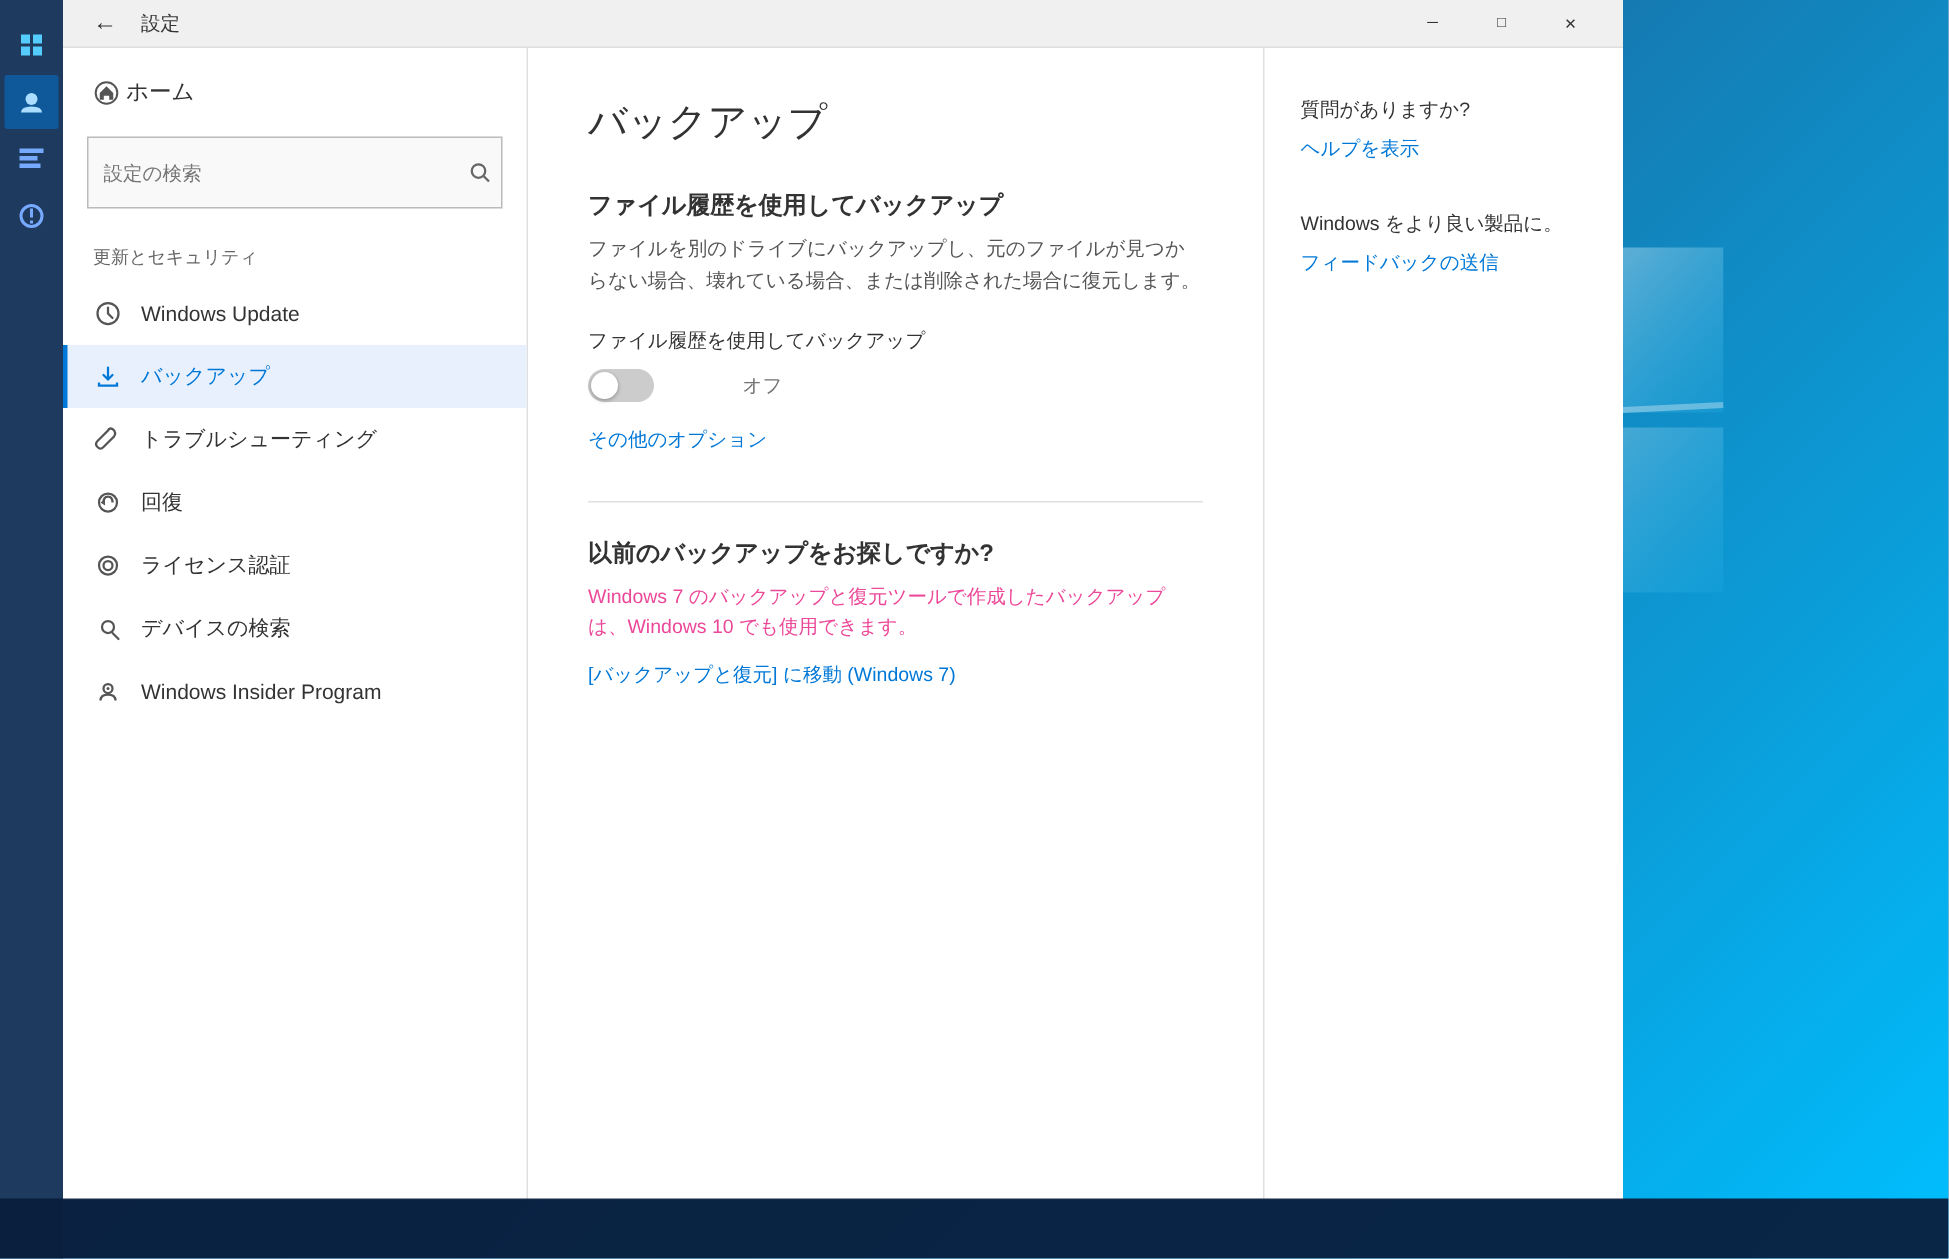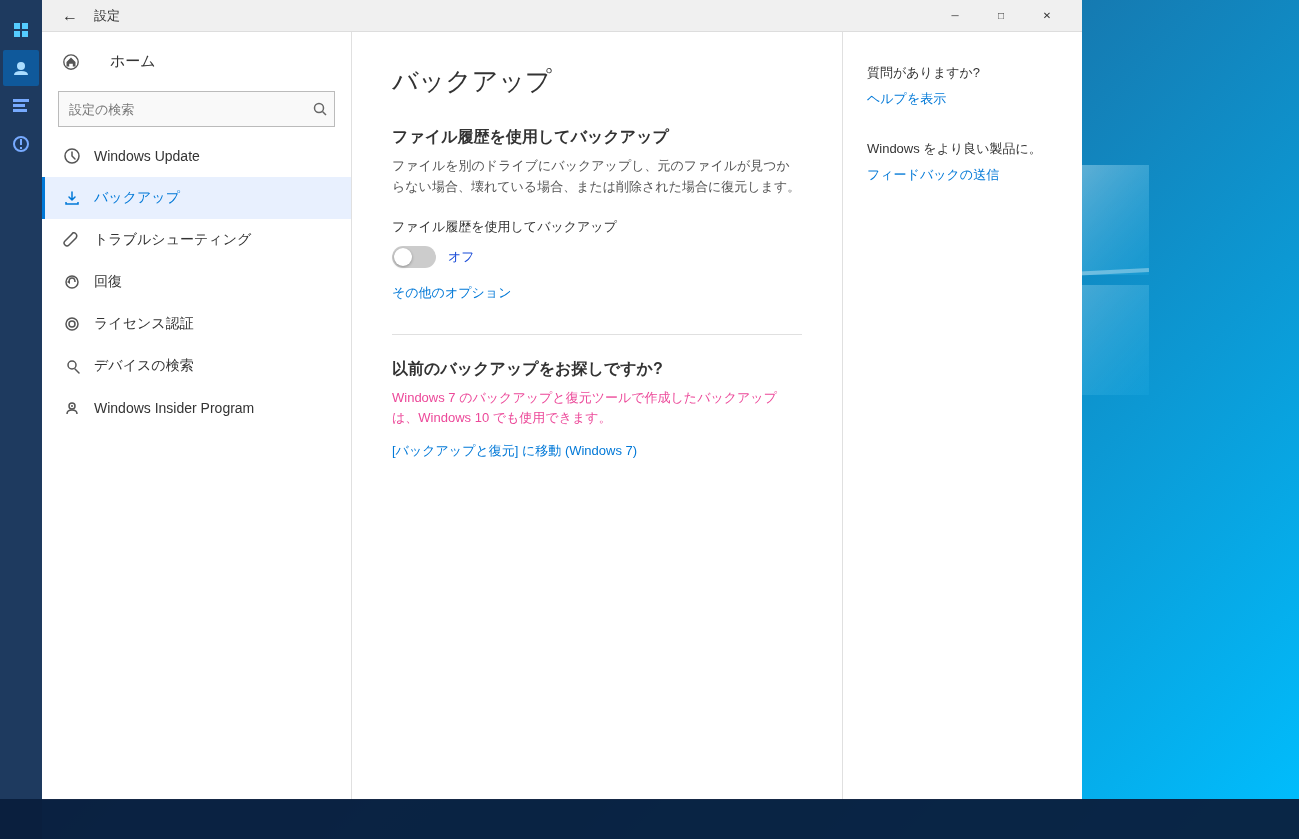--- a/index.html
+++ b/index.html
@@ -97,41 +97,41 @@
       background: #fff;
       border-right: 1px solid #e0e0e0;
       display: flex;
       flex-direction: column;
       padding-top: 8px;
     }
 
     .home-btn {
       display: flex;
       align-items: center;
-      gap: 30px;
+      gap: 4px;
       padding: 12px 20px;
       cursor: pointer;
       font-size: 15px;
       color: #333;
     }
     .home-icon {
       width: 18px;
       height: 18px;
       color: #555;
     }
 
     .search-box {
       margin: 8px 16px;
       position: relative;
       display: flex;
       align-items: center;
     }
     .search-input {
       width: 100%;
-      height: 36px;
+      height: 48px;
       border: 1px solid #bbb;
       padding: 0 36px 0 10px;
       font-size: 13px;
       outline: none;
       background: #f9f9f9;
       color: #666;
     }
     .search-icon-btn {
       position: absolute;
       right: 8px;
@@ -243,21 +243,22 @@
       top: 2px;
       width: 18px;
       height: 18px;
       background: #fff;
       border-radius: 50%;
       transition: left 0.2s;
       box-shadow: 0 1px 3px rgba(0,0,0,0.3);
     }
     .toggle-text {
       font-size: 13px;
-      color: #1d4ed8;
+      color: #737373;
+      margin-left: 47px;
     }
 
     .options-link {
       font-size: 13px;
       color: #0078d7;
       text-decoration: none;
       cursor: pointer;
       margin-bottom: 32px;
       display: block;
     }
@@ -444,20 +445,21 @@
       <div class="search-box">
         <input type="text" class="search-input" placeholder="設定の検索" style="">
         <button class="search-icon-btn">
           <svg width="14" height="14" viewBox="0 0 14 14">
             <circle cx="6" cy="6" r="4.5" fill="none" stroke="#666" stroke-width="1.5"></circle>
             <line x1="9.5" y1="9.5" x2="13" y2="13" stroke="#666" stroke-width="1.5"></line>
           </svg>
         </button>
       </div>
 
+      <div class="section-label">更新とセキュリティ</div>
 
       <div class="nav-item">
         <span class="nav-icon">
           <svg width="18" height="18" viewBox="0 0 18 18">
               <circle cx="9" cy="9" r="7" fill="none" stroke="#555" stroke-width="1.5"></circle>
               <path d="M9 5 L9 9 L12 12" fill="none" stroke="#555" stroke-width="1.5" stroke-linecap="round"></path>
             </svg>
         </span>
         <span class="nav-label">Windows Update</span>
       </div>

